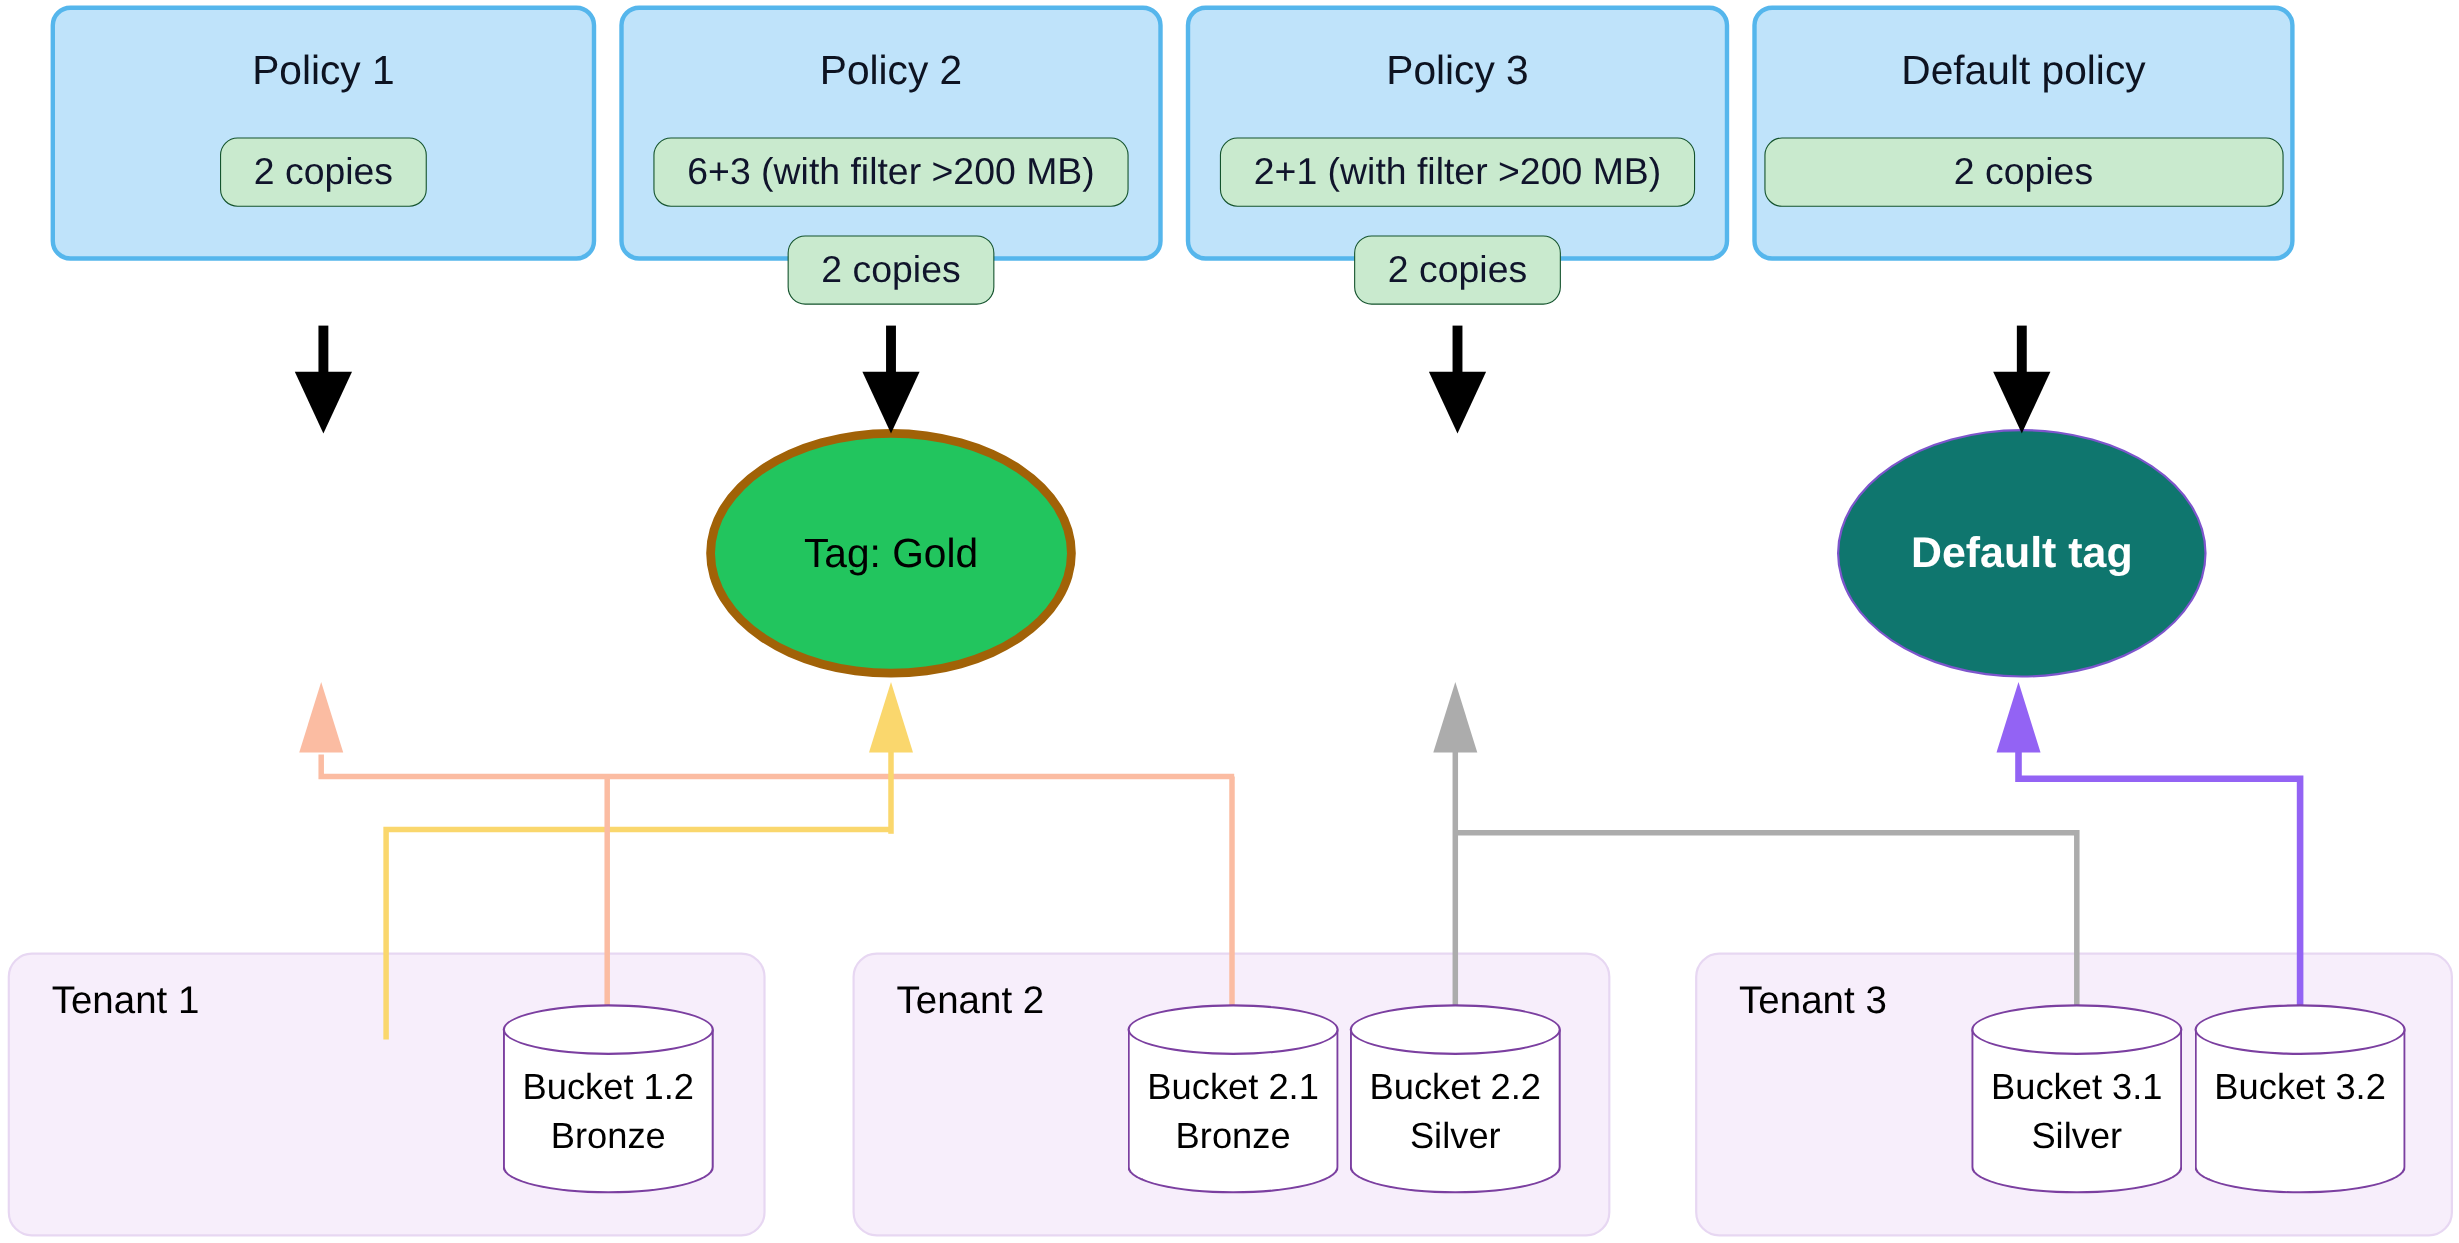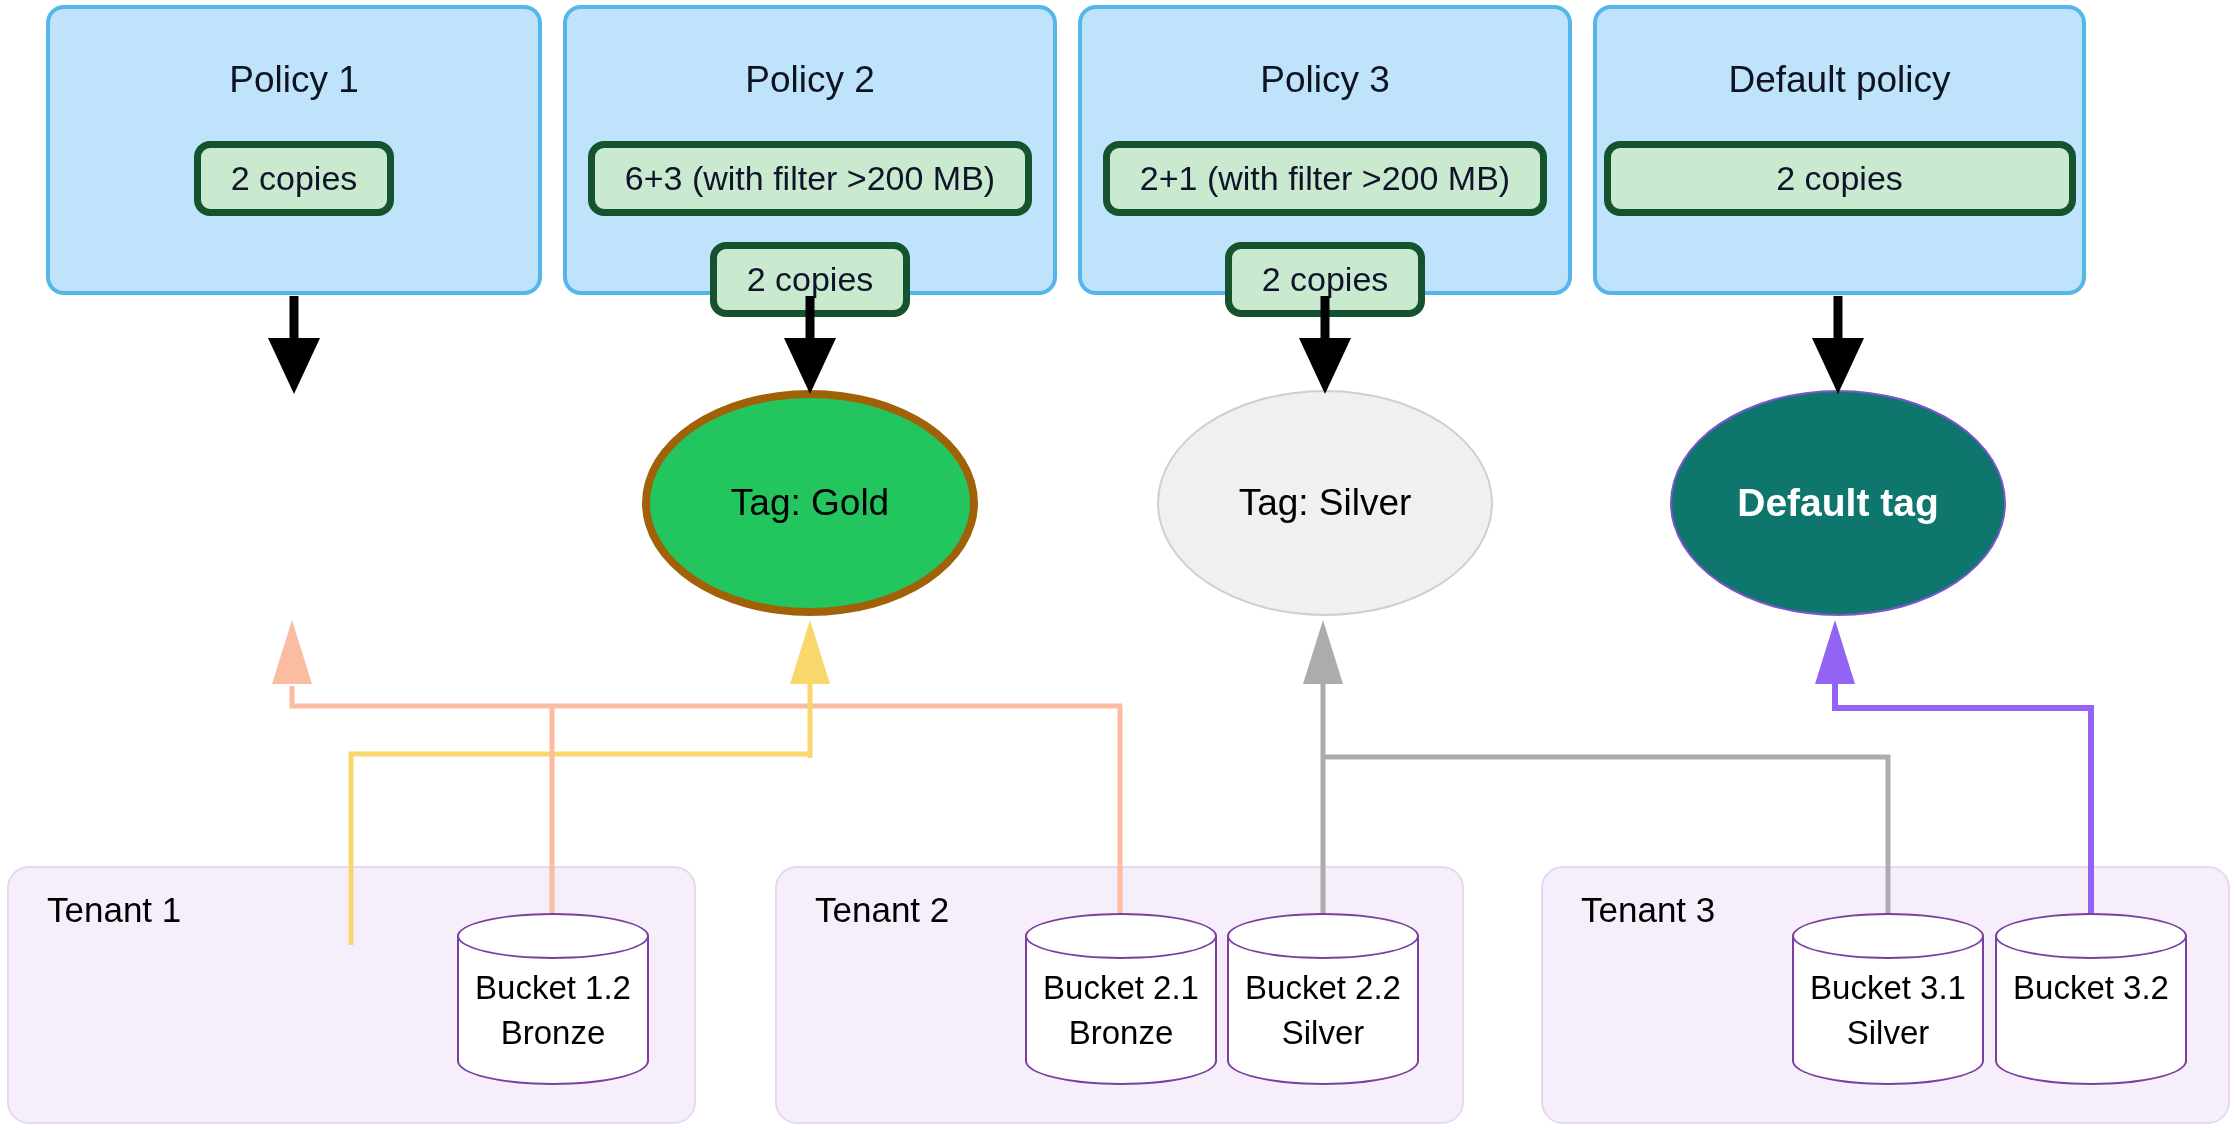--- a/index.html
+++ b/index.html
@@ -5,31 +5,31 @@
   html,body{margin:0;padding:0;background:#ffffff;}
   #canvas{
     position:relative;
     width:2235px;height:1130px;
     background:#ffffff;
     font-family:"Liberation Sans", sans-serif;
     overflow:hidden;
   }
   
   .policy{
-    position:absolute;top:5px;height:290px;
+    position:absolute;top:5px;height:232px;
     background:#bfe3fa;border:4px solid #55b6ec;border-radius:18px;
     box-sizing:border-box;
     display:flex;flex-direction:column;align-items:center;
-    padding-top:50px;
+    padding-top:34px;
   }
   .policy-title{
     font-size:37px;color:#0d1321;margin-bottom:40px;white-space:nowrap;
   }
   .pill{
-    background:#c9eace;border:7px solid #14532d;border-radius:16px;
+    background:#c9eace;border:1px solid #14532d;border-radius:16px;
     font-size:34px;color:#10142b;
     padding:11px 30px;margin-bottom:26px;
     white-space:nowrap;box-sizing:border-box;text-align:center;
   }
   .pill-wide{width:472px;}
   
   .tag{
     position:absolute;top:390px;width:336px;height:226px;
     border-radius:50%;
     display:flex;align-items:center;justify-content:center;
@@ -102,23 +102,20 @@
     <div class="pill">2 copies</div>
   </div>
   <div class="policy" style="left:1593px;width:493px;">
     <div class="policy-title">Default policy</div>
     <div class="pill pill-wide">2 copies</div>
   </div>
 
   <div class="tag tag-gold" style="left:642px;">
     <span>Tag: Gold</span>
   </div>
-  <div class="tag tag-silver" style="left:1157px;">
-    <span>Tag: Silver</span>
-  </div>
   <div class="tag tag-default" style="left:1670px;">
     <span>Default tag</span>
   </div>
 
   <svg id="connectors" width="2235" height="1130" viewBox="0 0 2235 1130">
 
     <g stroke="#000000" fill="#000000">
       <line x1="294" y1="296" x2="294" y2="342" stroke-width="9"></line>
       <polygon points="268,338 320,338 294,394" stroke="none"></polygon>
     </g>

